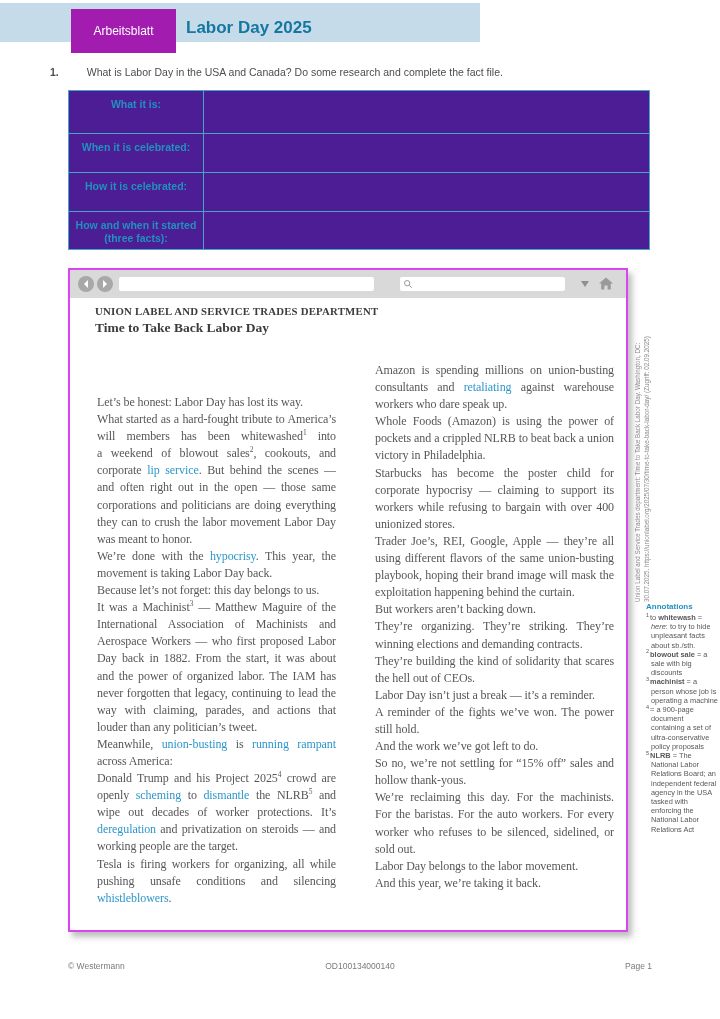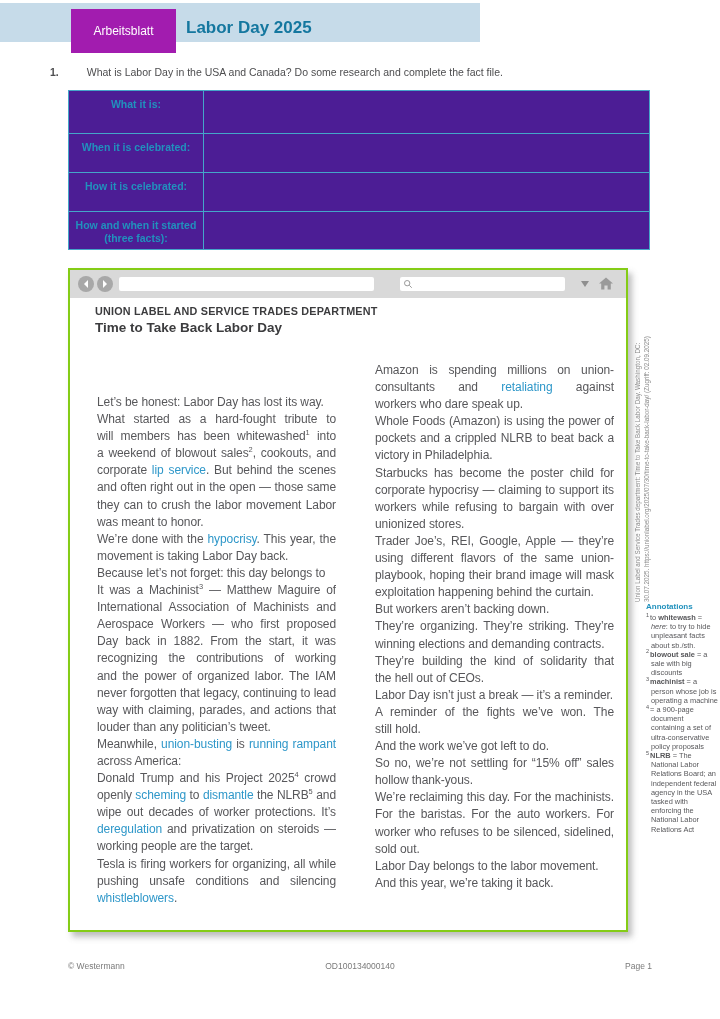--- a/index.html
+++ b/index.html
@@ -30,22 +30,23 @@
   }
   table.factfile td { border:1px solid #45a5c9; vertical-align:top; background:#4c1d95; }
   td.ff-label {
     width:135px; text-align:center; padding:7px 6px 0 6px;
     color:#2191bd; font-weight:bold; font-size:10.5px; line-height:13px;
   }
   tr.ffr1 { height:43px; } tr.ffr2 { height:39px; } tr.ffr3 { height:39px; } tr.ffr4 { height:38px; }
   
   .browser {
     position:absolute; left:68px; top:268px; width:560px; height:664px;
-    background:#ffffff; border:2px solid #84cc16;
+    background:#ffffff; border:2px solid #d946ef;
     box-shadow:4px 5px 6px rgba(110,110,110,0.45);
+    font-family:Liberation Serif, serif;
   }
   .toolbar { position:absolute; left:0; top:0; width:556px; height:28px; background:#d9d9d9; }
   .nav-btn {
     position:absolute; top:6px; width:16px; height:16px; border-radius:50%;
     background:#a8a8a8; display:flex; align-items:center; justify-content:center;
   }
   .nav-back { left:8px; } .nav-fwd { left:27px; }
   .addressbar { position:absolute; left:49px; top:7px; width:255px; height:14px; background:#ffffff; border-radius:2px; }
   .searchbox { position:absolute; left:330px; top:7px; width:165px; height:14px; background:#ffffff; border-radius:2px; }
   .searchbox svg { position:absolute; left:3px; top:2px; }
@@ -150,30 +151,30 @@
     <div class="art-title">Time to Take Back Labor Day</div>
     <div class="dateline"></div>
 
     <div class="col col-left" id="col-left">
         <div class="line"><span>Let’s be honest: Labor Day has lost its way.</span></div>
         <div class="line j"><span>What started as a hard-fought tribute to America’s</span></div>
         <div class="line j"><span>will members has been whitewashed</span><span class="s-sup">1</span><span> into</span></div>
         <div class="line j"><span>a weekend of blowout sales</span><span class="s-sup">2</span><span>, cookouts, and</span></div>
         <div class="line j"><span>corporate </span><span class="s-link">lip service</span><span>. But behind the scenes —</span></div>
         <div class="line j"><span>and often right out in the open — those same</span></div>
+        <div class="line j"><span>corporations and politicians are doing everything</span></div>
         <div class="line j"><span>they can to crush the labor movement Labor Day</span></div>
         <div class="line"><span>was meant to honor.</span></div>
         <div class="line j"><span>We’re done with the </span><span class="s-link">hypocrisy</span><span>. This year, the labor</span></div>
         <div class="line"><span>movement is taking Labor Day back.</span></div>
         <div class="line"><span>Because let’s not forget: this day belongs to us.</span></div>
         <div class="line j"><span>It was a Machinist</span><span class="s-sup">3</span><span> — Matthew Maguire of the</span></div>
         <div class="line j"><span>International Association of Machinists and</span></div>
         <div class="line j"><span>Aerospace Workers — who first proposed Labor</span></div>
         <div class="line j"><span>Day back in 1882. From the start, it was about</span></div>
-        <div class="line j"><span>recognizing the contributions of working people</span></div>
         <div class="line j"><span>and the power of organized labor. The IAM has</span></div>
         <div class="line j"><span>never forgotten that legacy, continuing to lead the</span></div>
         <div class="line j"><span>way with claiming, parades, and actions that speak</span></div>
         <div class="line"><span>louder than any politician’s tweet.</span></div>
         <div class="line j"><span>Meanwhile, </span><span class="s-link">union-busting</span><span> is </span><span class="s-link">running rampant</span></div>
         <div class="line"><span>across America:</span></div>
         <div class="line j"><span>Donald Trump and his Project 2025</span><span class="s-sup">4</span><span> crowd are</span></div>
         <div class="line j"><span>openly </span><span class="s-link">scheming</span><span> to </span><span class="s-link">dismantle</span><span> the NLRB</span><span class="s-sup">5</span><span> and</span></div>
         <div class="line j"><span>wipe out decades of worker protections. It’s</span></div>
         <div class="line j"><span class="s-link">deregulation</span><span> and privatization on steroids — and</span></div>

